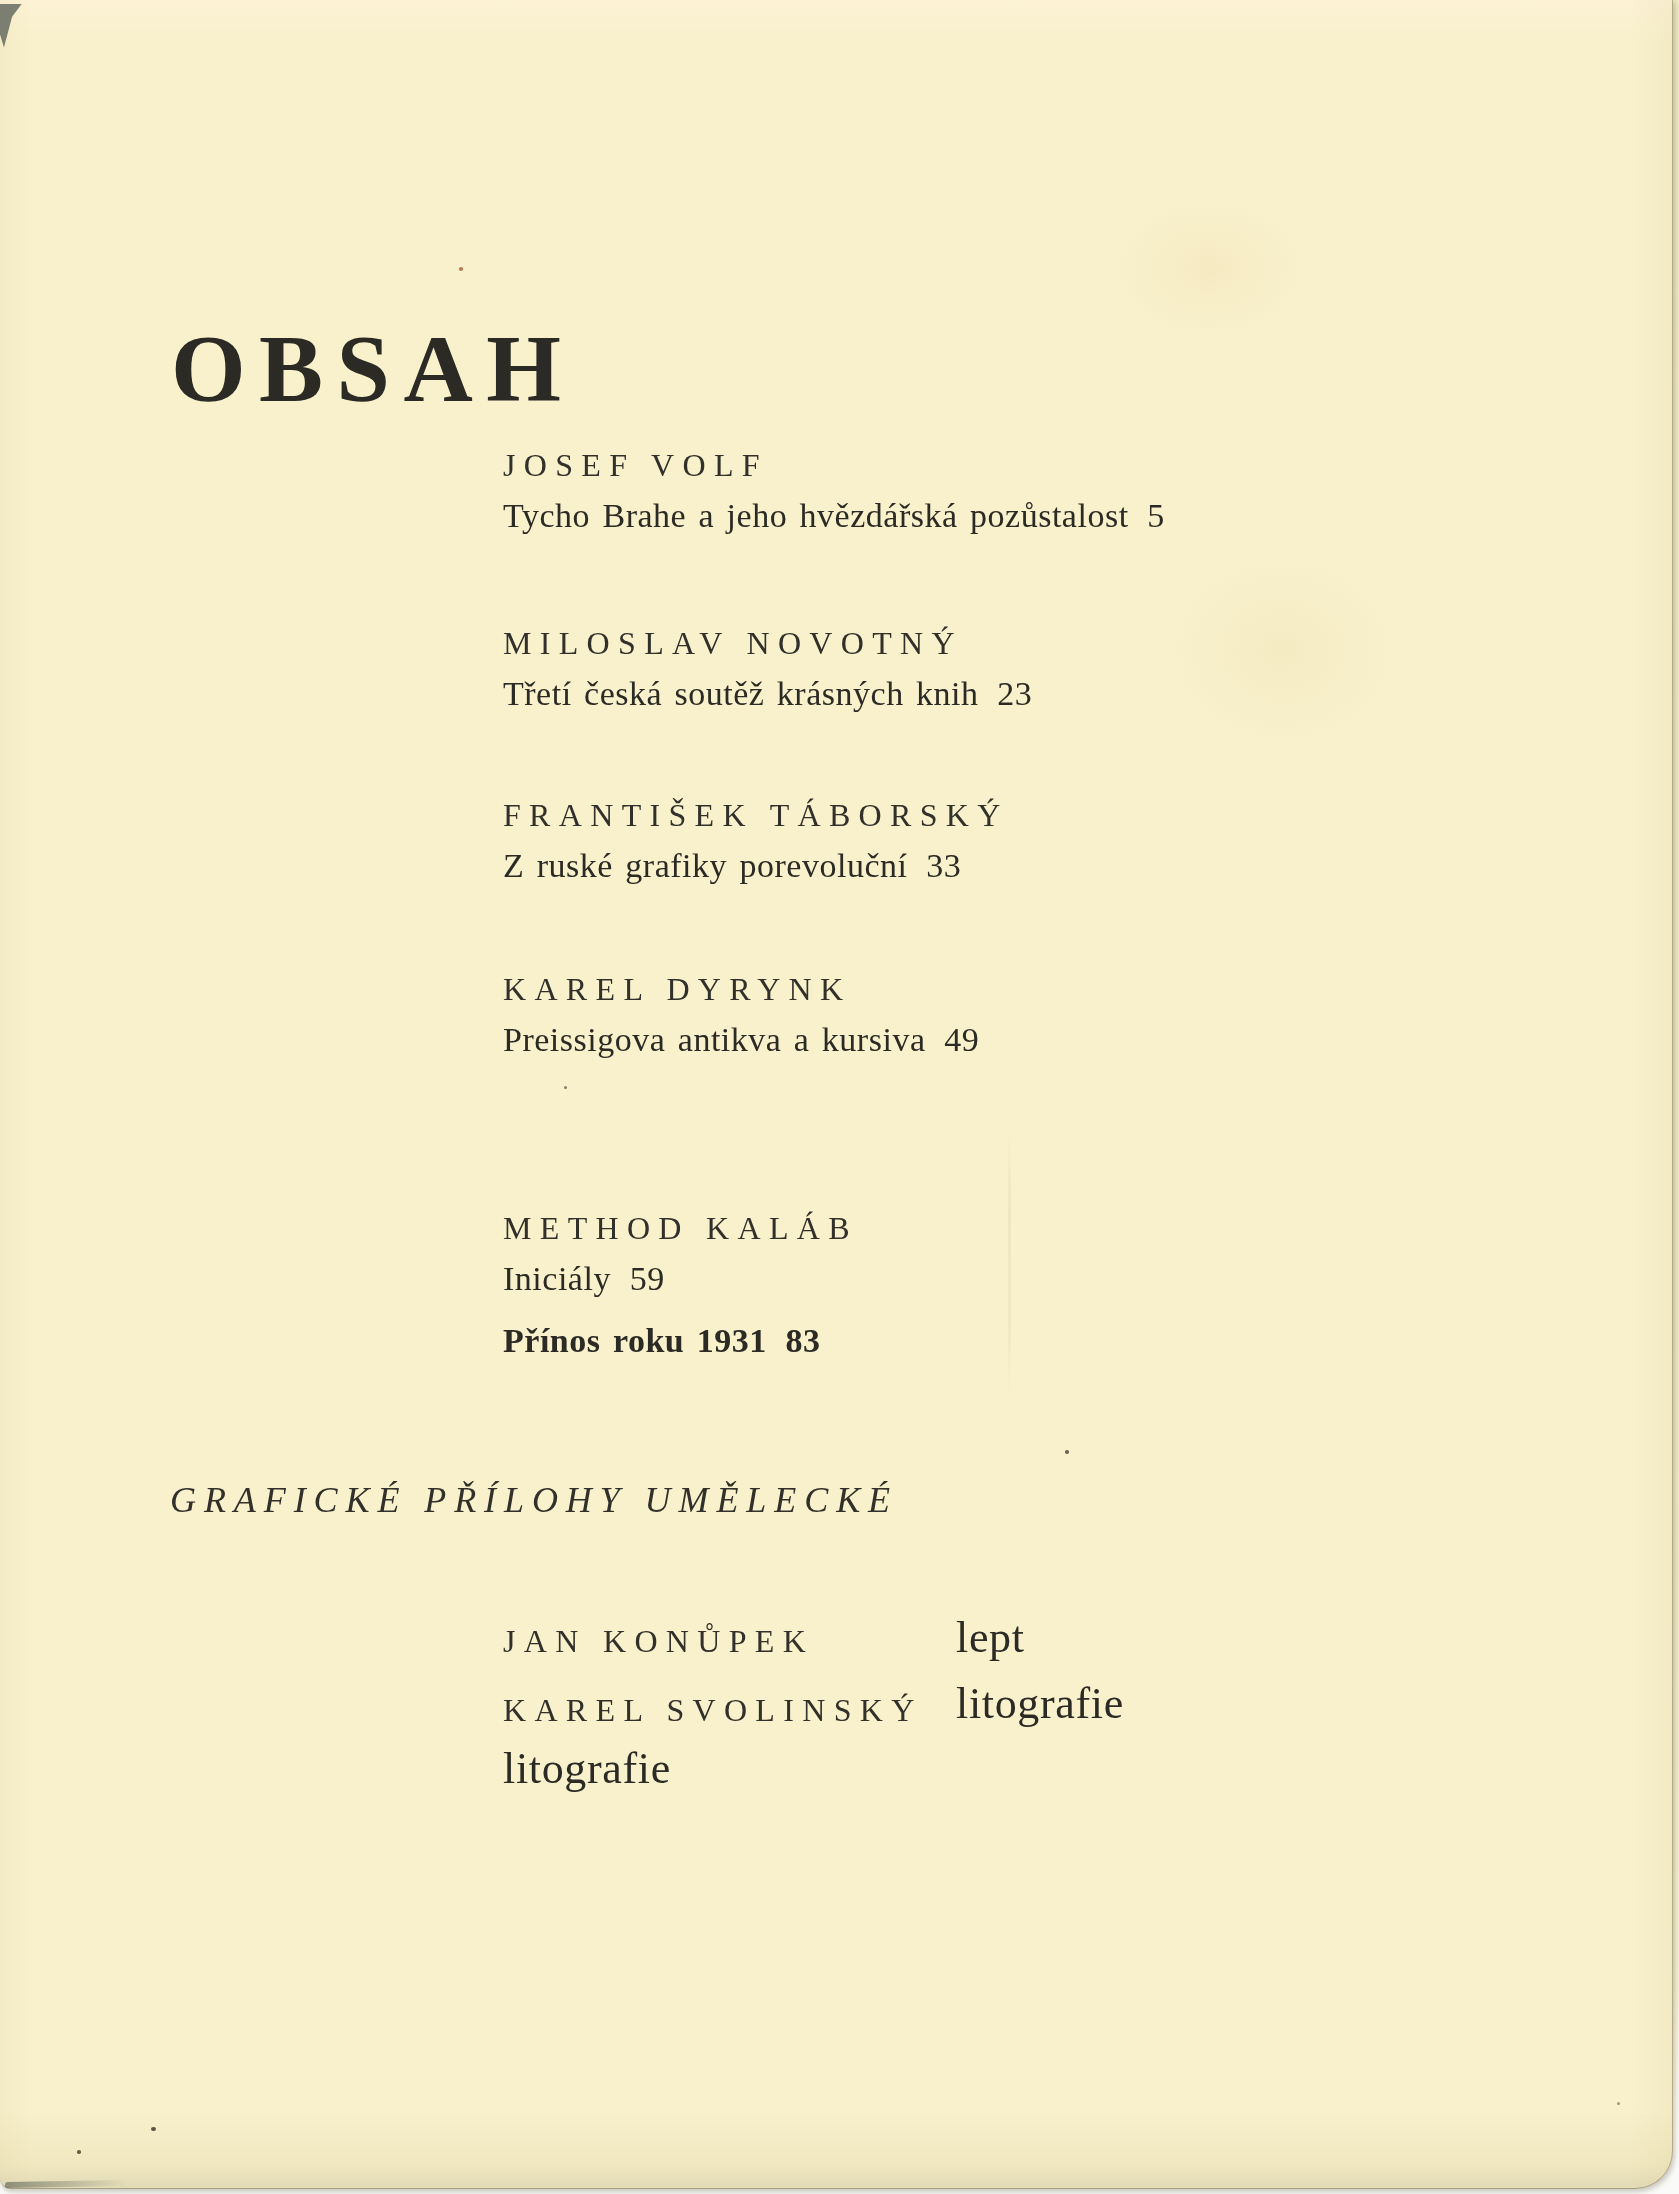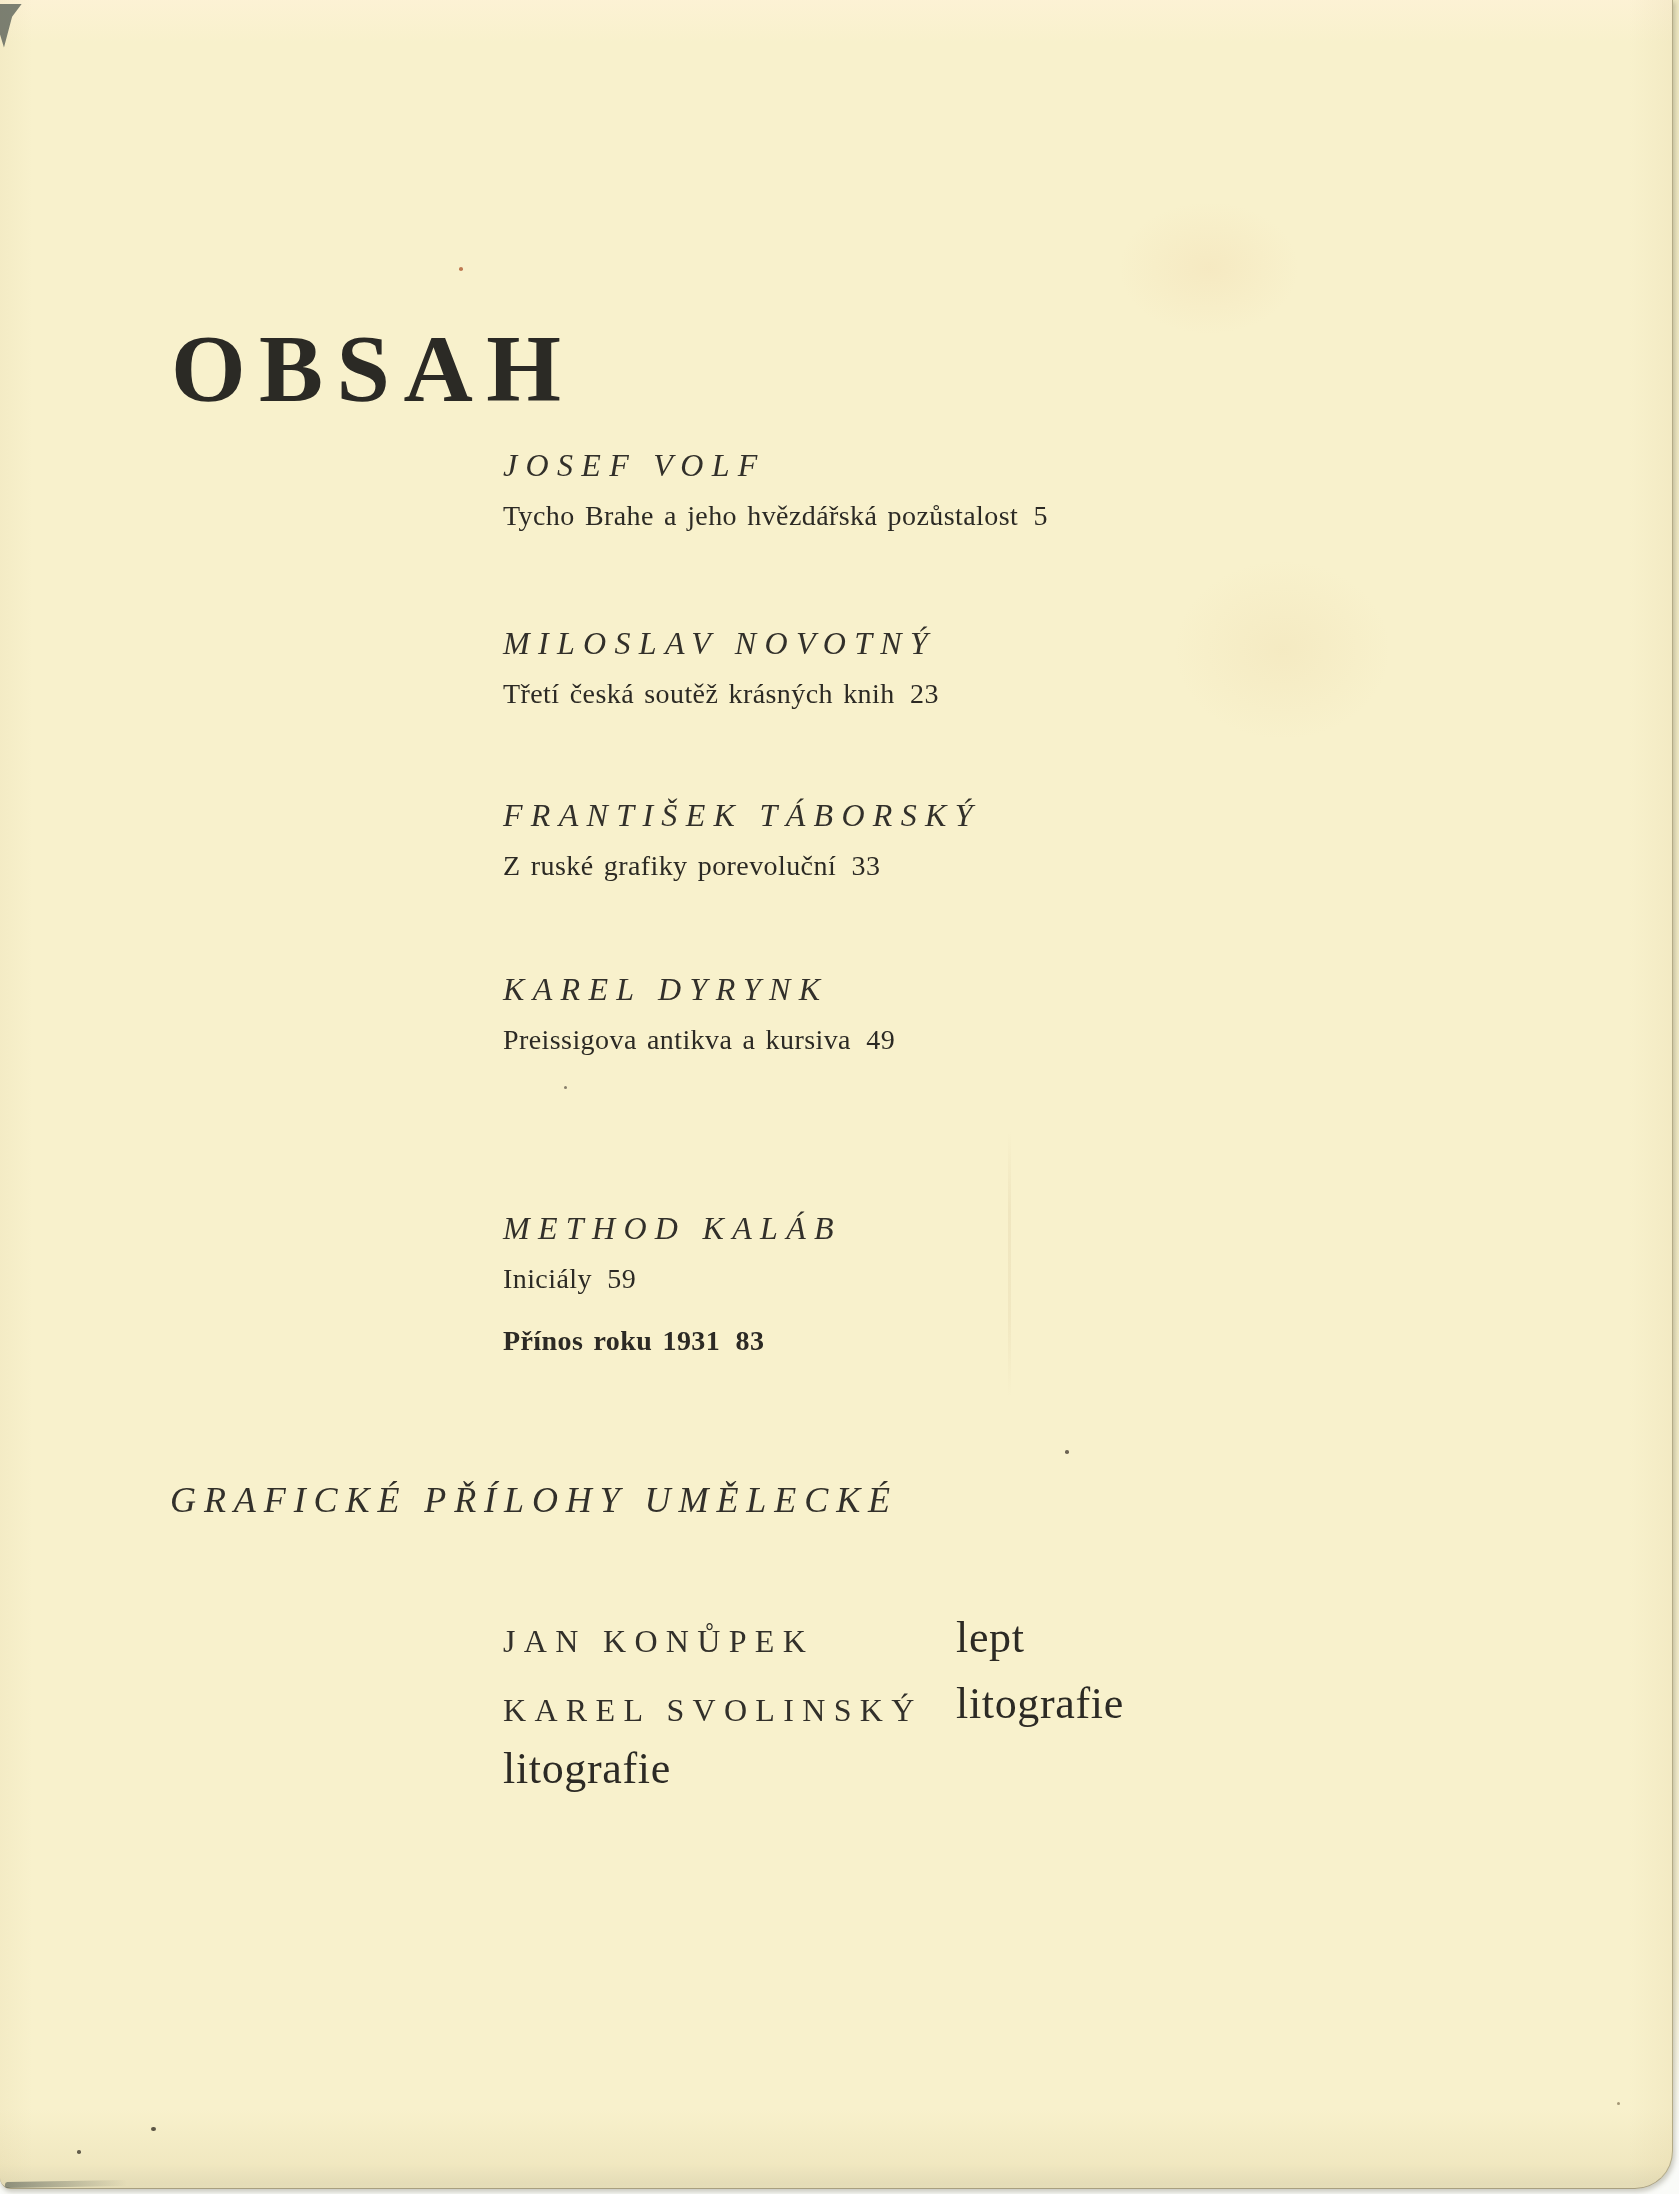--- a/index.html
+++ b/index.html
@@ -41,25 +41,24 @@
     letter-spacing: 0.14em;
     color: #2b2a25;
     white-space: nowrap;
   }
 
   .entry { position: absolute; left: 503px; white-space: nowrap; }
   .entry .author {
     font-size: 32px; line-height: 32px;
     letter-spacing: 0.26em;
     color: #32302a;
-    font-style: italic;
   }
   .entry .titleline { margin-top: 12.8px; }
   .titleline {
-    font-size: 28px; line-height: 44px;
+    font-size: 34px; line-height: 44px;
     letter-spacing: 0.015em;
     word-spacing: 0.10em;
     color: #2c2a24;
     white-space: nowrap;
   }
   .pagenum { margin-left: 0.55em; }
 
   .entry-e1 { top: 449px; }
   .entry-e2 { top: 627px; }
   .entry-e3 { top: 799px; }

